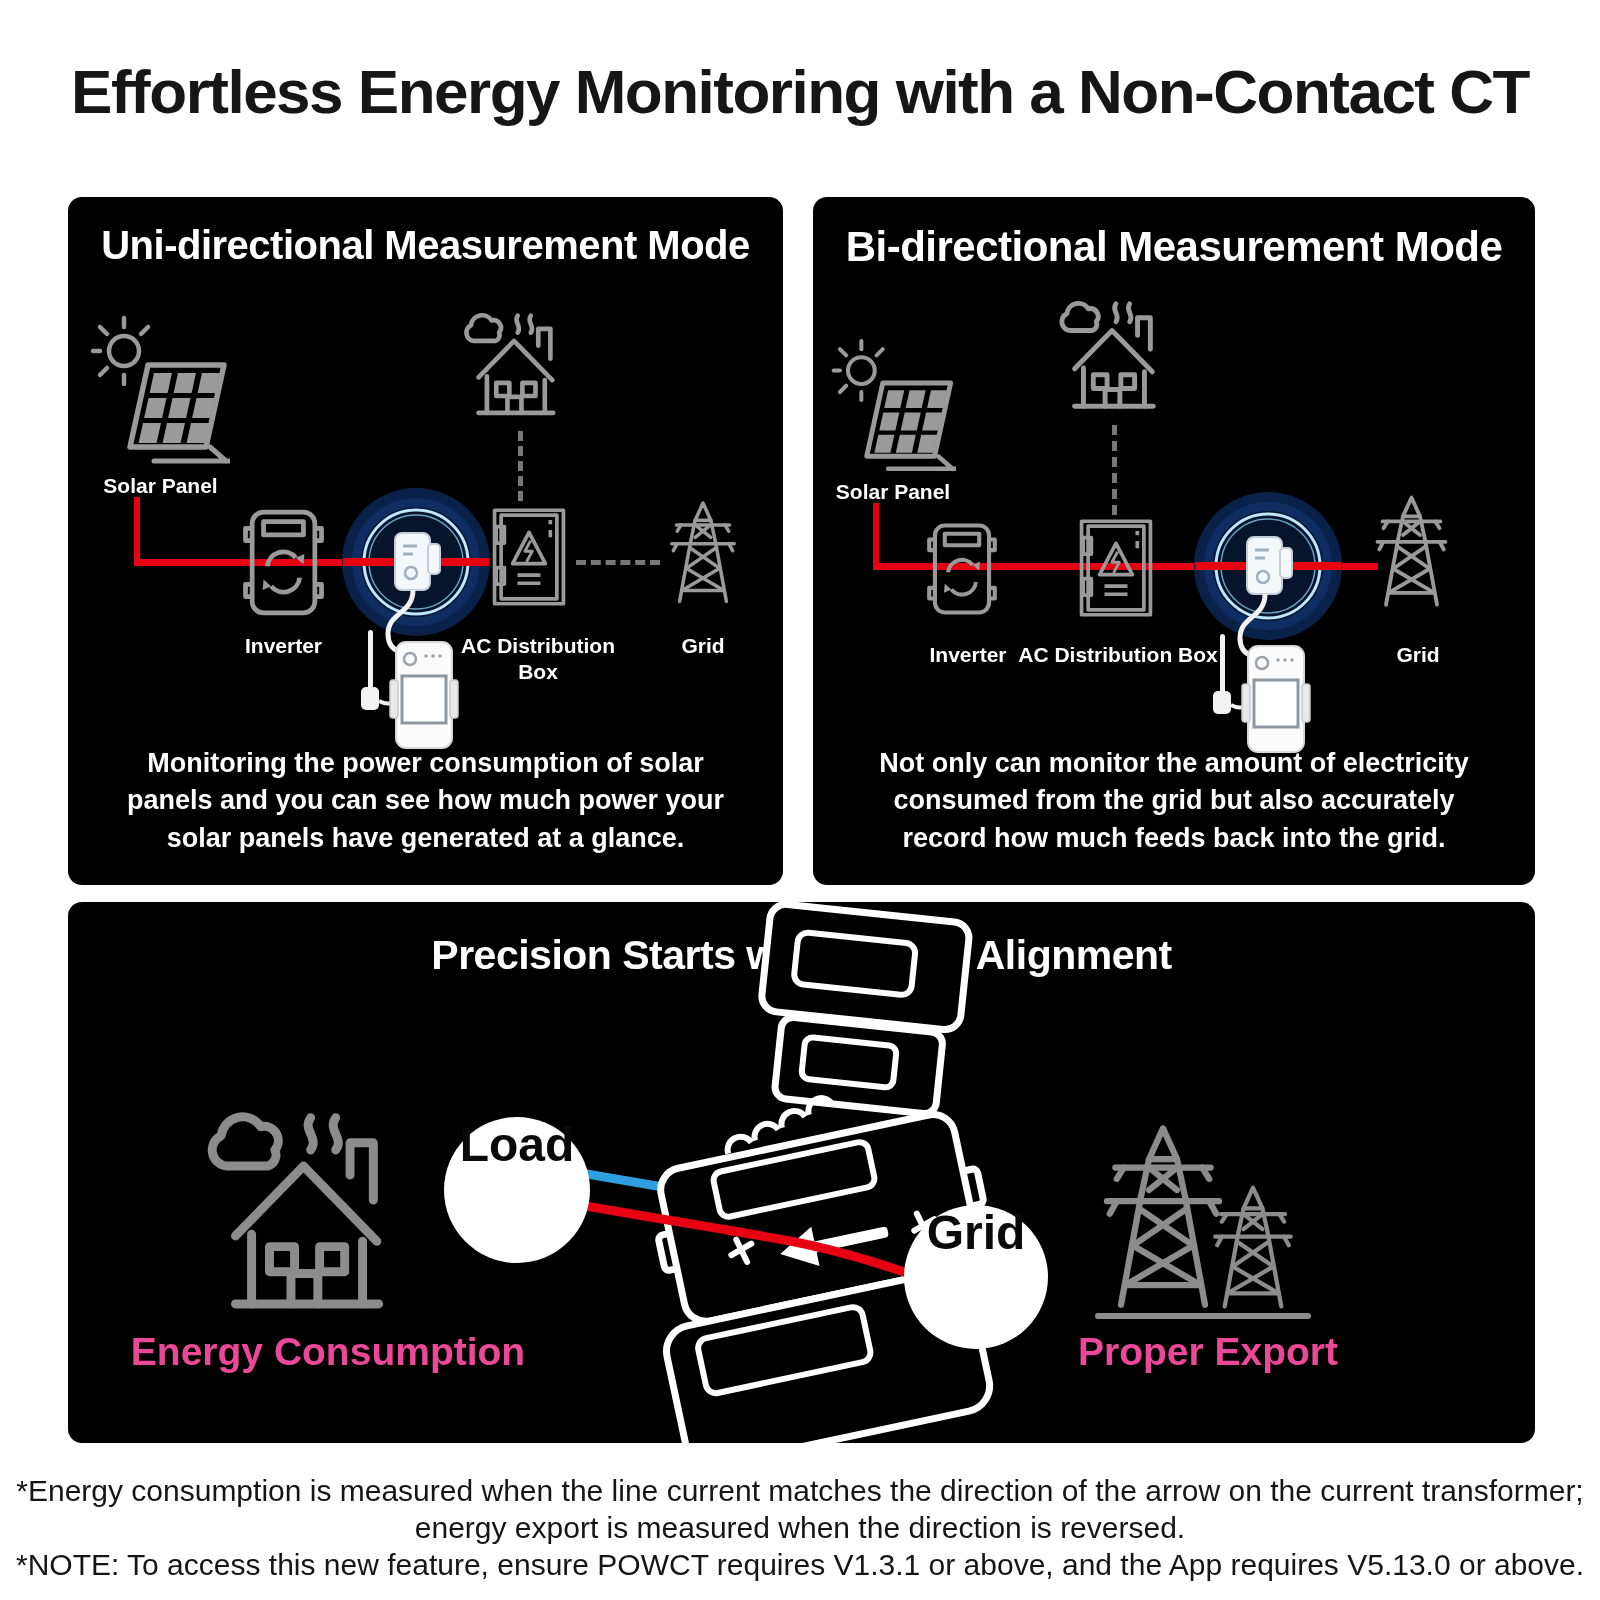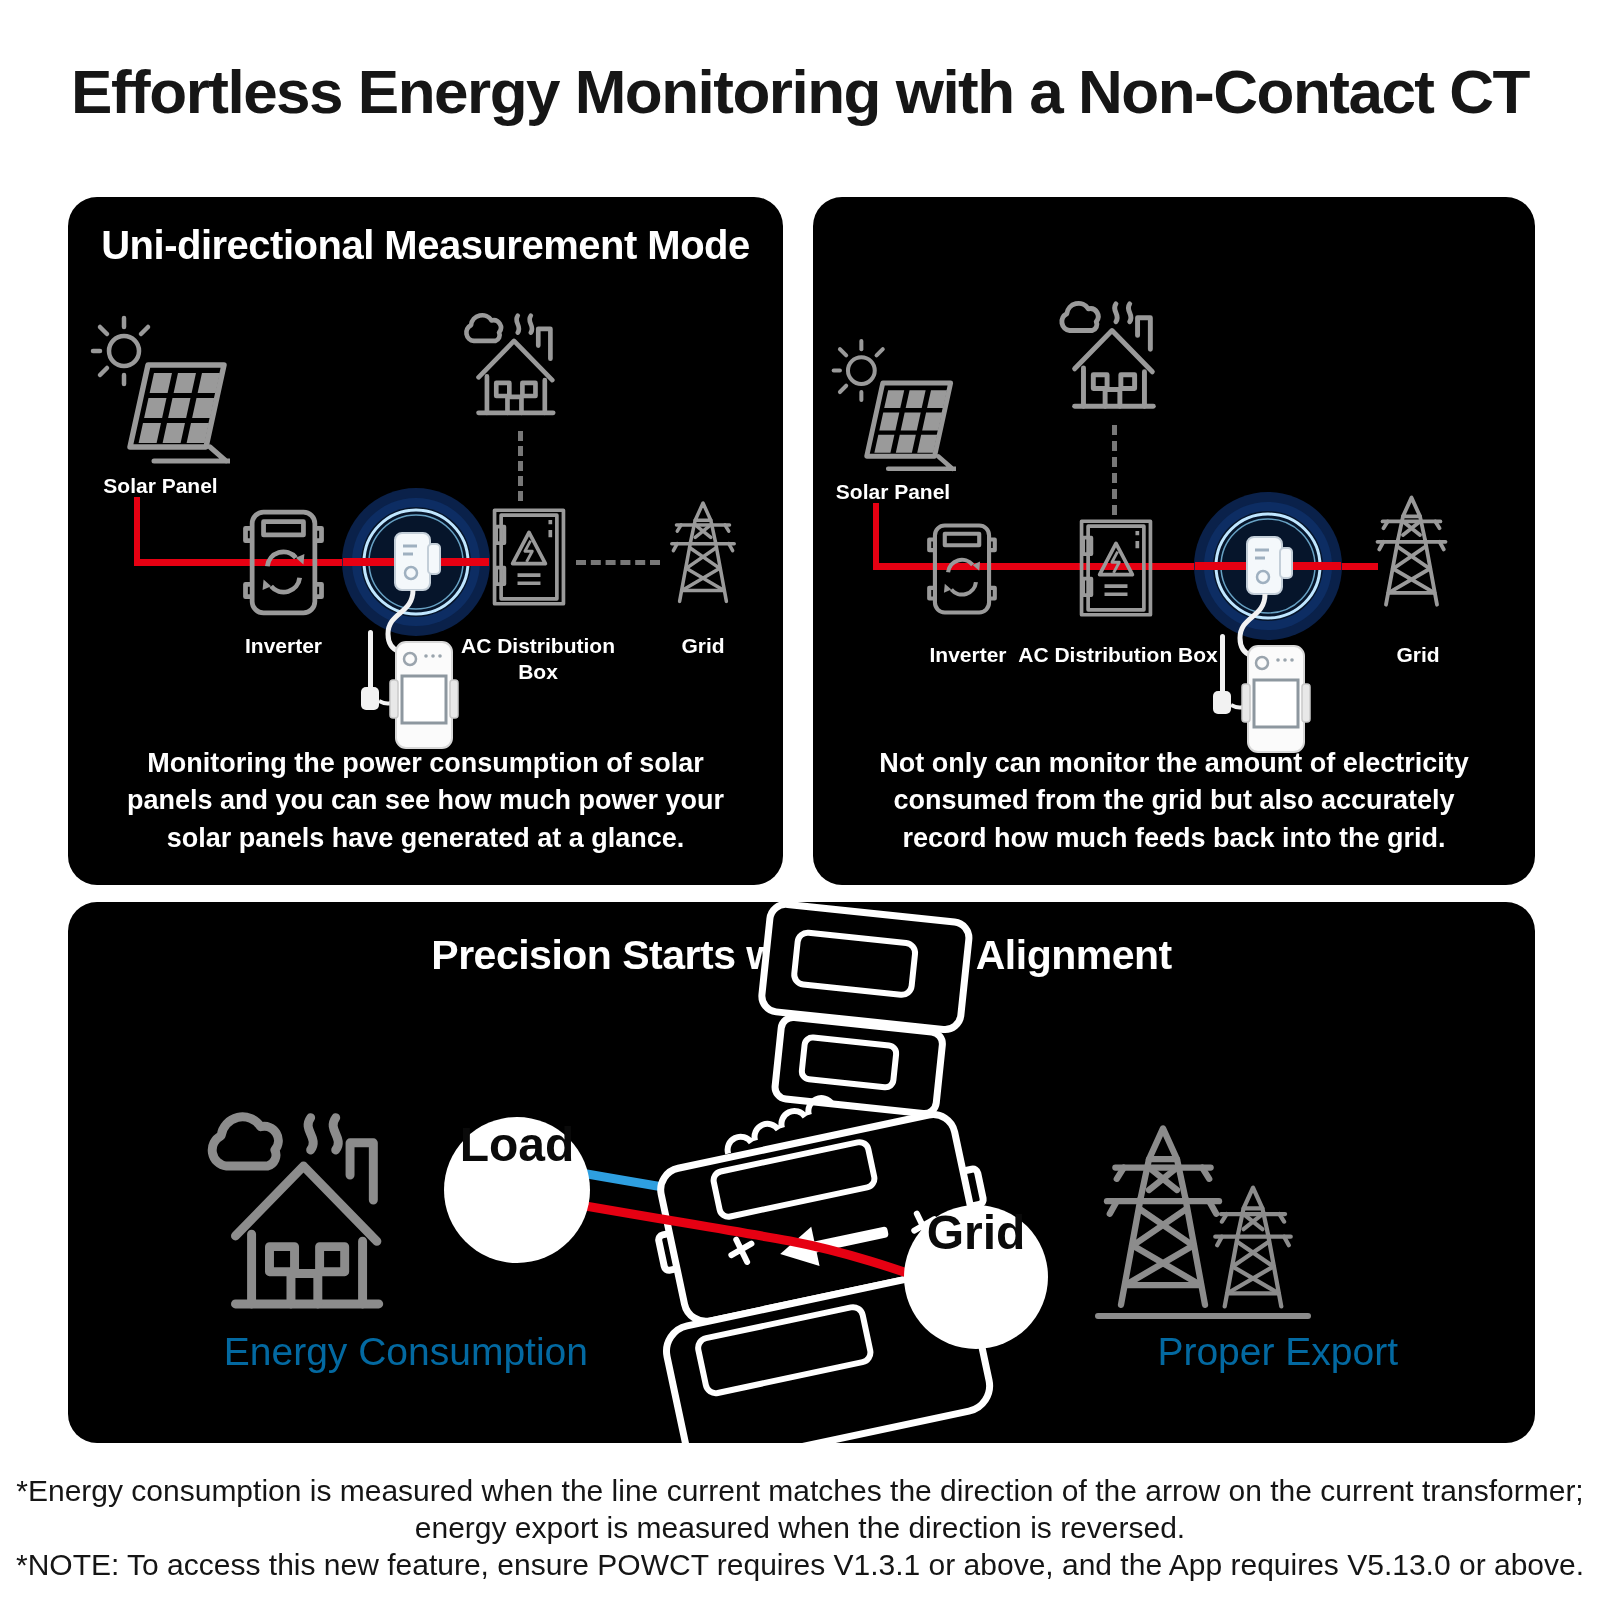--- a/index.html
+++ b/index.html
@@ -1,34 +1,34 @@
 <!DOCTYPE html>
 <html><head>
 <meta charset="utf-8">
 <style>
   * { margin:0; padding:0; box-sizing:border-box; }
   html,body { background:#fff; }
   body { width:1600px; height:1600px; font-family:"Liberation Sans", sans-serif; position:relative; }
   .canvas { position:absolute; inset:0; width:1600px; height:1600px; background:#fff; overflow:hidden; }
   .title { position:absolute; top:56px; left:0; width:100%; text-align:center; font-size:62px; font-weight:700; color:#161616; letter-spacing:-1.5px; }
-  .panel { position:absolute; background:#000; border-radius:29px; }
+  .panel { position:absolute; background:#000; border-radius:14px; }
   .panel.uni { left:68px; top:197px; width:715px; height:688px; }
   .panel.bi  { left:813px; top:197px; width:722px; height:688px; }
   .panel.align { left:68px; top:902px; width:1467px; height:541px; }
   .panel h2 { position:absolute; top:26px; left:0; width:100%; text-align:center; color:#fff; font-size:40px; font-weight:700; letter-spacing:-0.5px; }
   .panel.bi h2 { font-size:42px; }
   .panel.align h2 { top:30px; font-size:41px; }
   .ic { position:absolute; color:#9a9a9a; }
   .ic-big { position:absolute; color:#8c8c8c; }
   .lbl { position:absolute; color:#fff; font-size:21px; font-weight:700; text-align:center; line-height:1.25; }
   .wire { position:absolute; background:#e60012; }
   .dash-v { position:absolute; width:0; border-left:5px dashed #787878; }
   .dash-h { position:absolute; height:0; border-top:5px dashed #787878; }
   .desc { position:absolute; top:548px; left:48px; right:48px; text-align:center; color:#fff; font-size:27px; font-weight:700; line-height:1.38; }
-  .big-lbl { position:absolute; color:#0369a1; font-size:39px; font-weight:400; text-align:right; }
+  .big-lbl { position:absolute; color:#ec4899; font-size:39px; font-weight:700; text-align:center; }
   .bubble { position:absolute; background:#fff; border-radius:50%; display:flex; align-items:flex-start; justify-content:center; color:#0a0a0a; font-weight:700; font-size:48px; }
   .foot { position:absolute; left:0; width:100%; text-align:center; color:#151515; font-size:30px; }
   .align-art { position:absolute; inset:0; }
 </style>
 </head>
 <body>
 
 <svg width="0" height="0" style="position:absolute" aria-hidden="true">
   <defs>
     <symbol id="sym-solar" viewBox="0 0 140 160">
@@ -179,20 +179,21 @@
       </svg>
 
     <div class="lbl" style="left:148px;top:436px;width:135px">Inverter</div>
     <div class="lbl" style="left:380px;top:436px;width:180px">AC Distribution Box</div>
     <div class="lbl" style="left:580px;top:436px;width:110px">Grid</div>
 
     <p class="desc">Monitoring the power consumption of solar panels and you can see how much power your solar panels have generated at a glance.</p>
   </section>
 
   <section class="panel bi">
+    <h2>Bi-directional Measurement Mode</h2>
 
     <svg class="ic" style="left:18px;top:135px;width:125px;height:145px">
         <use href="#sym-solar"></use>
       </svg>
     <div class="lbl" style="left:0px;top:282px;width:160px">Solar Panel</div>
 
     <div class="wire" style="left:60px;top:306px;width:6px;height:66px"></div>
     <div class="wire" style="left:60px;top:366px;width:505px;height:7px"></div>
 
     <svg class="ic" style="left:240px;top:100px;width:118px;height:124px">

